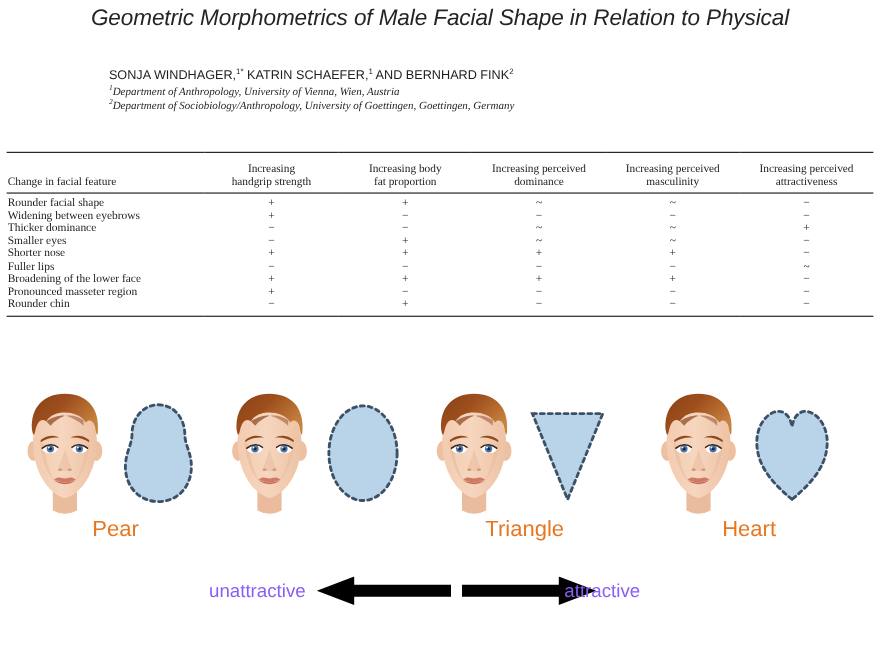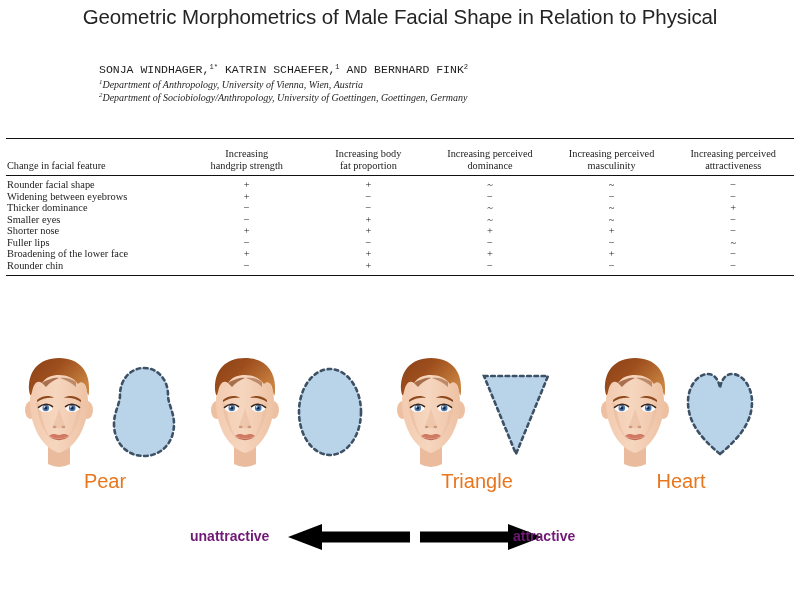--- a/index.html
+++ b/index.html
@@ -20,30 +20,31 @@
     left: 0; top: 4px;
     width: 800px;
     text-align: center;
   }
   #title-block .ttl-line {
     font-family: "Liberation Sans", sans-serif;
     font-size: 20.5px;
     line-height: 26px;
     color: #242424;
     letter-spacing: -0.1px;
+    font-style: italic;
   }
 
   
   #authors-block {
     position: absolute;
     left: 99px; top: 63px;
     width: 620px;
   }
   .authors-line {
-    font-family: Liberation Mono, monospace;
+    font-family: Liberation Sans, sans-serif;
     font-size: 10.5px;
     line-height: 13.5px;
     color: #1e1e1e;
     white-space: nowrap;
   }
   .authors-line .sc { font-variant: small-caps; font-size: 11.5px; }
   .affil {
     font-family: "Liberation Serif", serif;
     font-style: italic;
     font-size: 10px;
@@ -135,23 +136,23 @@
   #arrow-row {
     position: absolute;
     left: 0; top: 524px;
     width: 800px;
     height: 34px;
   }
   .arrow-word {
     position: absolute;
     top: 4px;
     font-family: "Liberation Sans", sans-serif;
-    font-weight: bold;
-    font-size: 14px;
-    color: #701a75;
+    font-weight: normal;
+    font-size: 17px;
+    color: #8b5cf6;
   }
   #word-unattractive { left: 190px; }
   #word-attractive   { left: 513px; }
   .arrow-svg { position: absolute; top: 0; }
 </style>
 </head>
 <body>
 
 <div id="title-block">
   <div class="ttl-line">Geometric Morphometrics of Male Facial Shape in Relation to Physical</div>
@@ -258,20 +259,28 @@
           <td>~</td>
         </tr>
         <tr>
           <td class="feat">Broadening of the lower face</td>
           <td>+</td>
           <td>+</td>
           <td>+</td>
           <td>+</td>
           <td>−</td>
         </tr>
+        <tr>
+          <td class="feat">Pronounced masseter region</td>
+          <td>+</td>
+          <td>−</td>
+          <td>−</td>
+          <td>−</td>
+          <td>−</td>
+        </tr>
         <tr class="rule-bot">
           <td class="feat">Rounder chin</td>
           <td>−</td>
           <td>+</td>
           <td>−</td>
           <td>−</td>
           <td>−</td>
         </tr>
       </tbody>
   </table>

